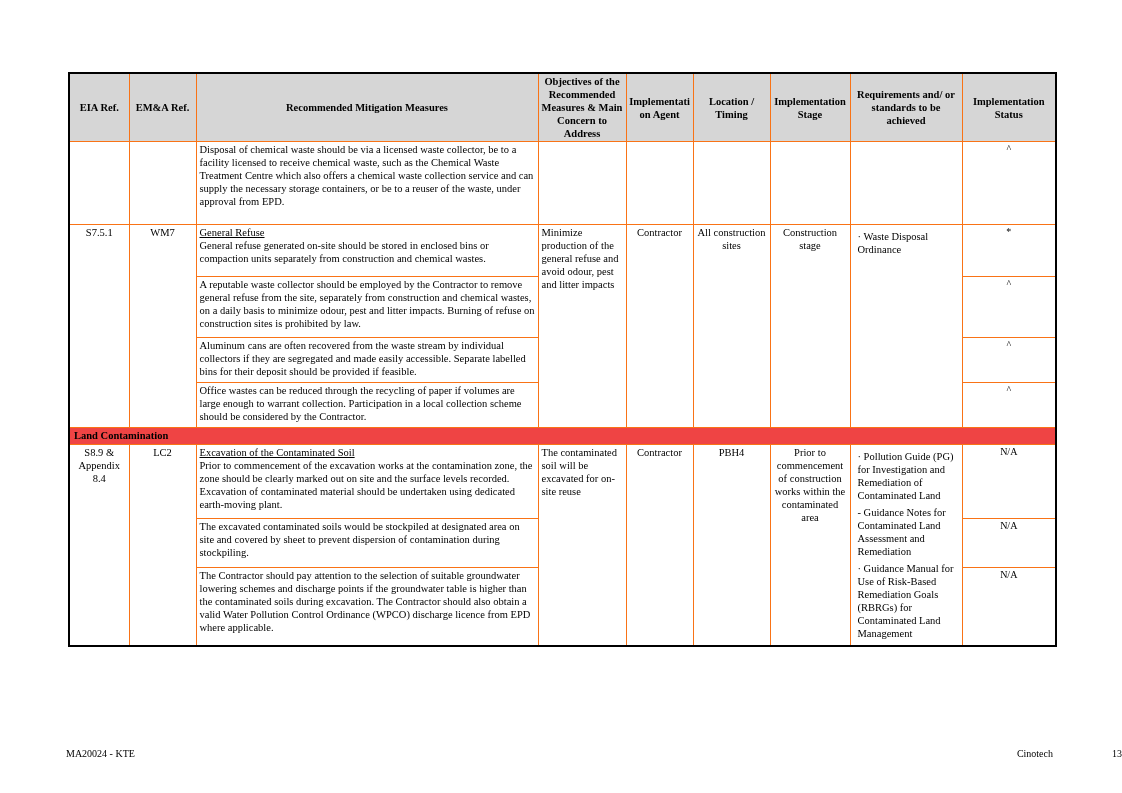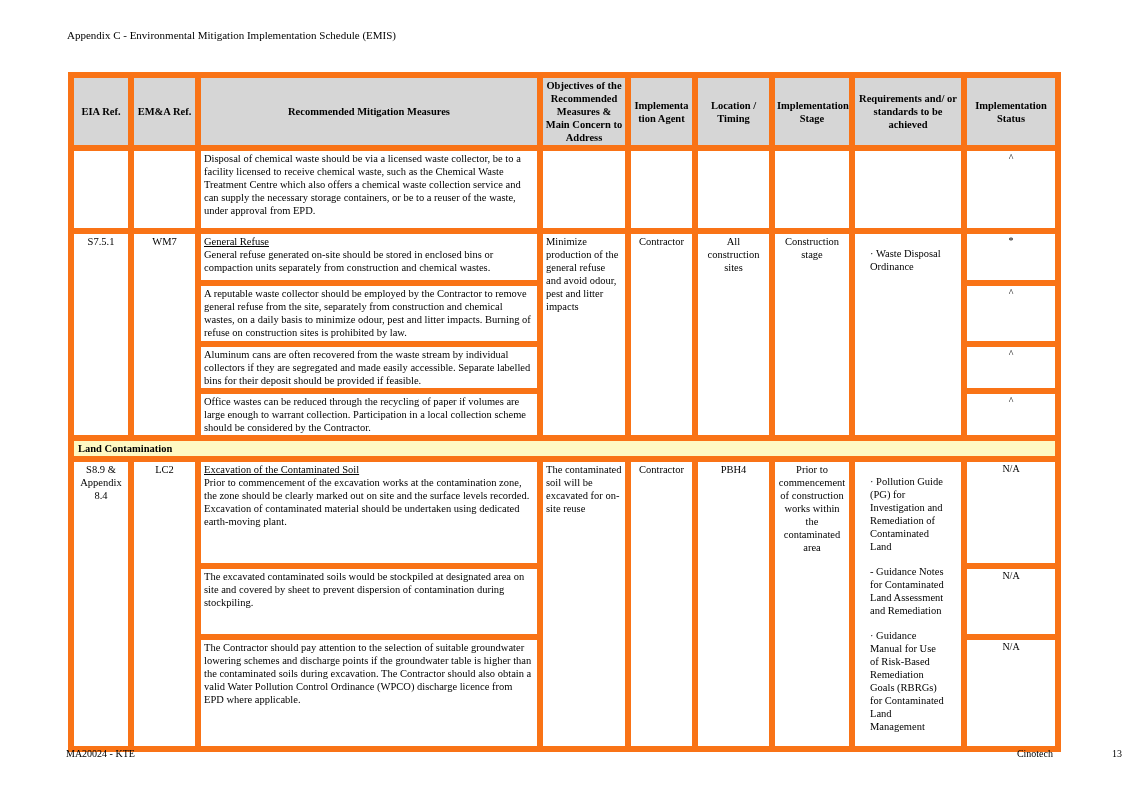--- a/index.html
+++ b/index.html
@@ -8,50 +8,49 @@
     font-family:"Liberation Serif","DejaVu Serif",serif;color:#000;
     margin:0 auto;overflow:hidden;
   }
   .doc-title{position:absolute;left:67px;top:29px;font-size:11px;}
   .emis-table{
     position:absolute;left:68px;top:72px;width:987px;
     border-collapse:collapse;table-layout:fixed;
     border:2px solid #000;
   }
   .emis-table th,.emis-table td{
-    border:6px solid #f97316;vertical-align:top;
+    border:1px solid #f97316;vertical-align:top;
     font-size:10.5px;line-height:1.24;padding:1px 3px;
     overflow:hidden;
   }
   .emis-table thead th{
     background:#d6d6d6;font-weight:bold;text-align:center;
     vertical-align:middle;padding:1px 2px;height:61px;
   }
   th.break{overflow-wrap:break-word;word-break:break-word;}
   tr.h-cont{height:83px;}
   tr.h-w1{height:52px;}  tr.h-w2{height:61px;}
   tr.h-w3{height:45px;}  tr.h-w4{height:45px;}
   tr.h-sec{height:17px;}
   tr.h-l1{height:73px;}  tr.h-l2{height:48px;}  tr.h-l3{height:77px;}
   td.center{text-align:center;font-family:Liberation Serif, serif;}
-  td.section{background:#fef9c3;font-weight:bold;text-align:left;padding:1px 4px;}
+  td.section{background:#ef4444;font-weight:bold;text-align:left;padding:1px 4px;}
   .measure-title{text-decoration:underline;}
   td.status{text-align:center;font-size:10px;}
-  .req-item{margin:12px;}
+  .req-item{margin:4px;}
   .doc-footer{position:absolute;left:0;top:748px;width:1122px;font-size:10px;}
   .doc-footer .f-left{position:absolute;left:66px;}
   .doc-footer .f-center{position:absolute;left:0;width:1122px;text-align:right;}
   .doc-footer .f-right{position:absolute;right:69px;}
 </style>
 </head>
 <body>
 
 <div class="page">
 
-  <div class="doc-title">Appendix C - Environmental Mitigation Implementation Schedule (EMIS)</div>
 
   <table class="emis-table">
     <colgroup>
       <col style="width:60px">
         <col style="width:67px">
         <col style="width:342px">
       <col style="width:88px">
         <col style="width:67px">
         <col style="width:77px">
       <col style="width:80px">

